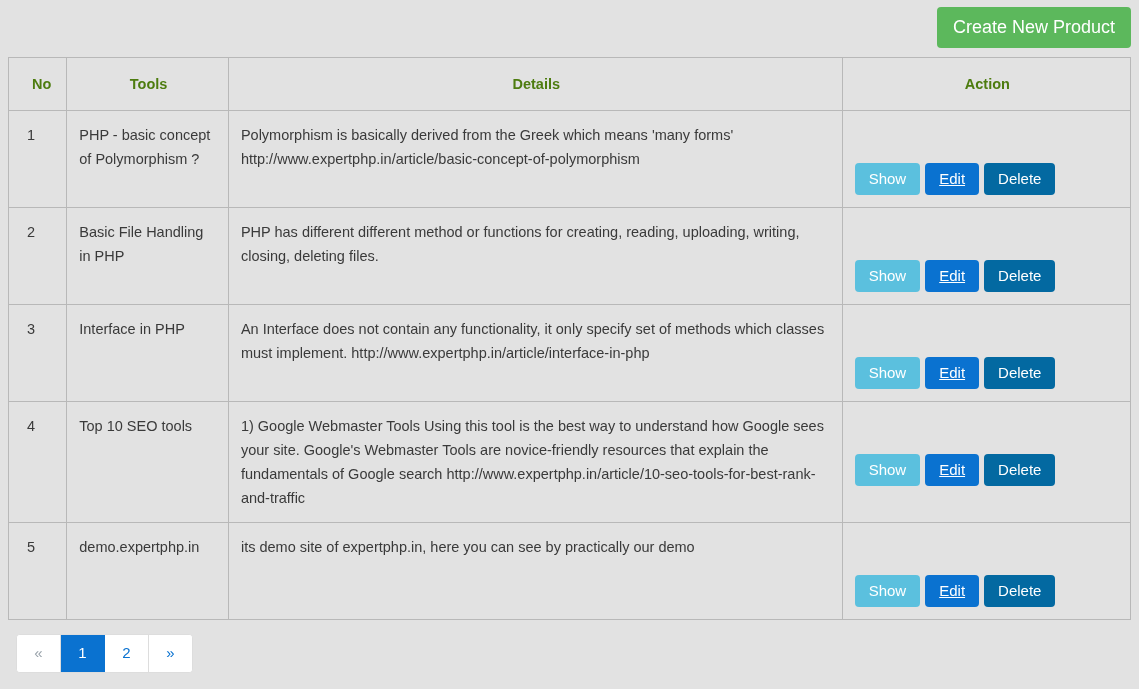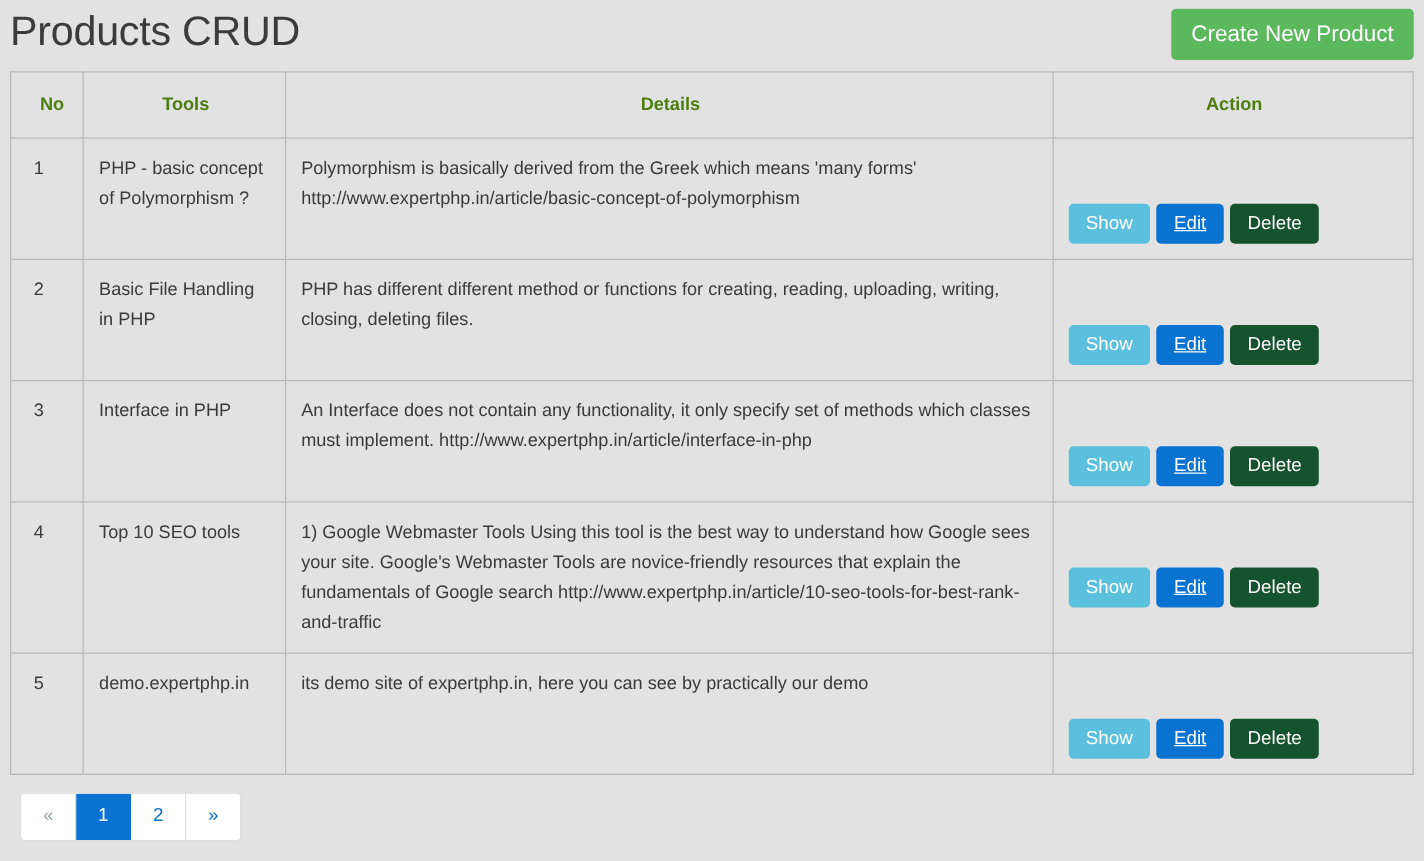--- a/index.html
+++ b/index.html
@@ -108,21 +108,21 @@
     white-space: nowrap;
     padding-top: 10px;
   }
   .btn-action {
     padding: 8px 14px 9px 14px;
     font-size: 15px;
     margin-right: 5px;
   }
   .btn-show { background: #5bc0de; margin-top: 40px; }
   .btn-edit { background: #0a72d0; text-decoration: underline; }
-  .btn-delete { background: #14532d; margin-right: 0; }
+  .btn-delete { background: #0369a1; margin-right: 0; }
 
   
   .pagination-wrap {
     padding: 14px 0 0 8px;
   }
   ul.pagination {
     list-style: none;
     margin: 0;
     padding: 0;
     display: inline-block;
@@ -157,21 +157,20 @@
     color: #9aa3ab;
   }
 </style>
 </head>
 <body>
 
 <div class="page">
 
 
   <div class="header-row">
-    <h1 class="page-title">Products CRUD</h1>
     <button class="btn btn-create">Create New Product</button>
   </div>
 
   <table class="products">
     <thead>
       <tr>
         <th class="col-no">No</th>
         <th class="col-name">Tools</th>
         <th class="col-details">Details</th>
         <th class="col-action">Action</th>

